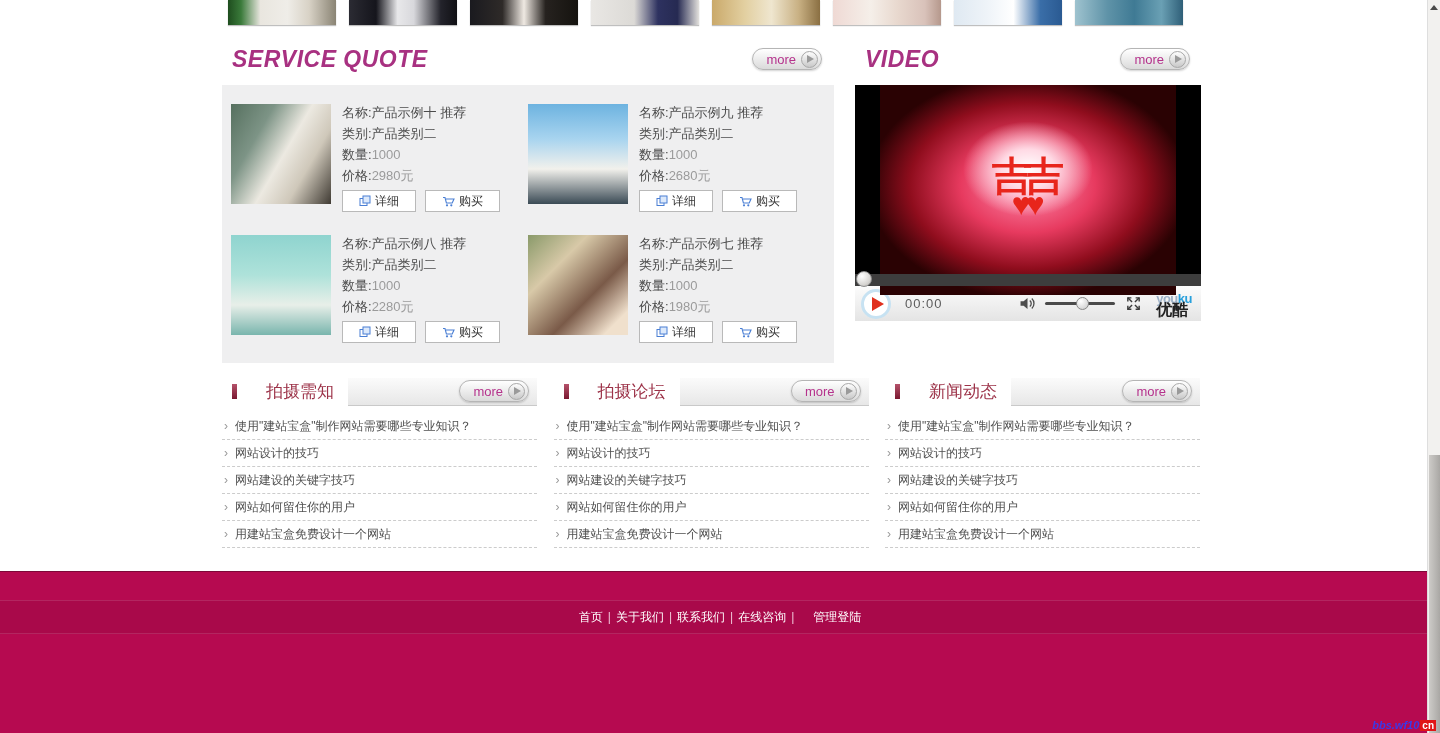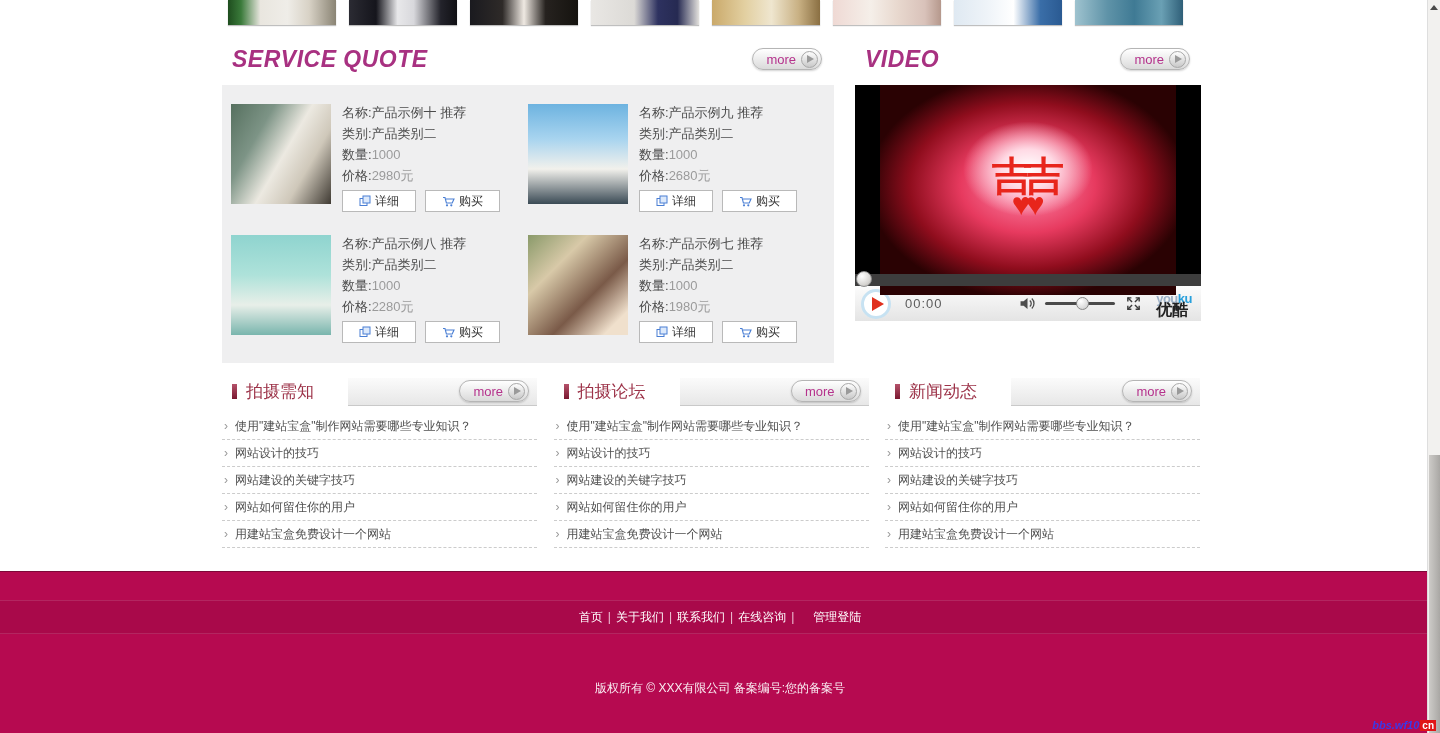--- a/index.html
+++ b/index.html
@@ -88,21 +88,21 @@
   .yk-you { color:#9db1c7; } .yk-ku { color:#28a0dc; }
   .yk-cn { font-size:16px; color:#222; font-weight:bold; }
 
   
   .news-row { position:absolute; left:222px; top:378px; width:978px;
     display:flex; justify-content:space-between; }
   .news-col { width:315px; }
   .news-header { height:28px; background:linear-gradient(#fbfbfb,#e7e7e7);
     border-bottom:1px solid #c9c9c9; display:flex; align-items:center; position:relative; }
   .nh-titlebox { background:#fff; height:28px; width:126px; display:flex; align-items:center;
-    padding-left:10px; flex:none; }
+    padding-left:10px; flex:none;gap:20px; }
   .nh-bar { width:5px; height:15px; background:linear-gradient(#b5526a,#7a1830); margin-right:9px; }
   .nh-title { font-size:17px; color:#9c3248; }
   .news-header .more-pill { position:absolute; right:8px; top:2px; }
   .news-list { margin-top:7px; }
   .news-item { height:27px; display:flex; align-items:center; gap:7px; padding-left:2px;
     border-bottom:1px dashed #cccccc; cursor:pointer; }
   .bullet { color:#999; font-size:12px; line-height:1; }
   .news-text { font-size:12px; color:#4f4f4f; white-space:nowrap; overflow:hidden; }
 
   
@@ -474,21 +474,20 @@
           <a>在线咨询</a>
           <span class="f-sep">|</span>
         </span>
 
         <span class="f-nav-item">
           <a>管理登陆</a>
 
         </span>
       </div>
   </div>
-  <div class="f-copy">版权所有 © XXX有限公司  备案编号:您的备案号</div>
 </div>
 
 <div class="scrollbar">
   <div class="sb-up">
       <span class="arr"></span>
     </div>
   <div class="sb-thumb"></div>
 </div>
 
 <div class="watermark">

